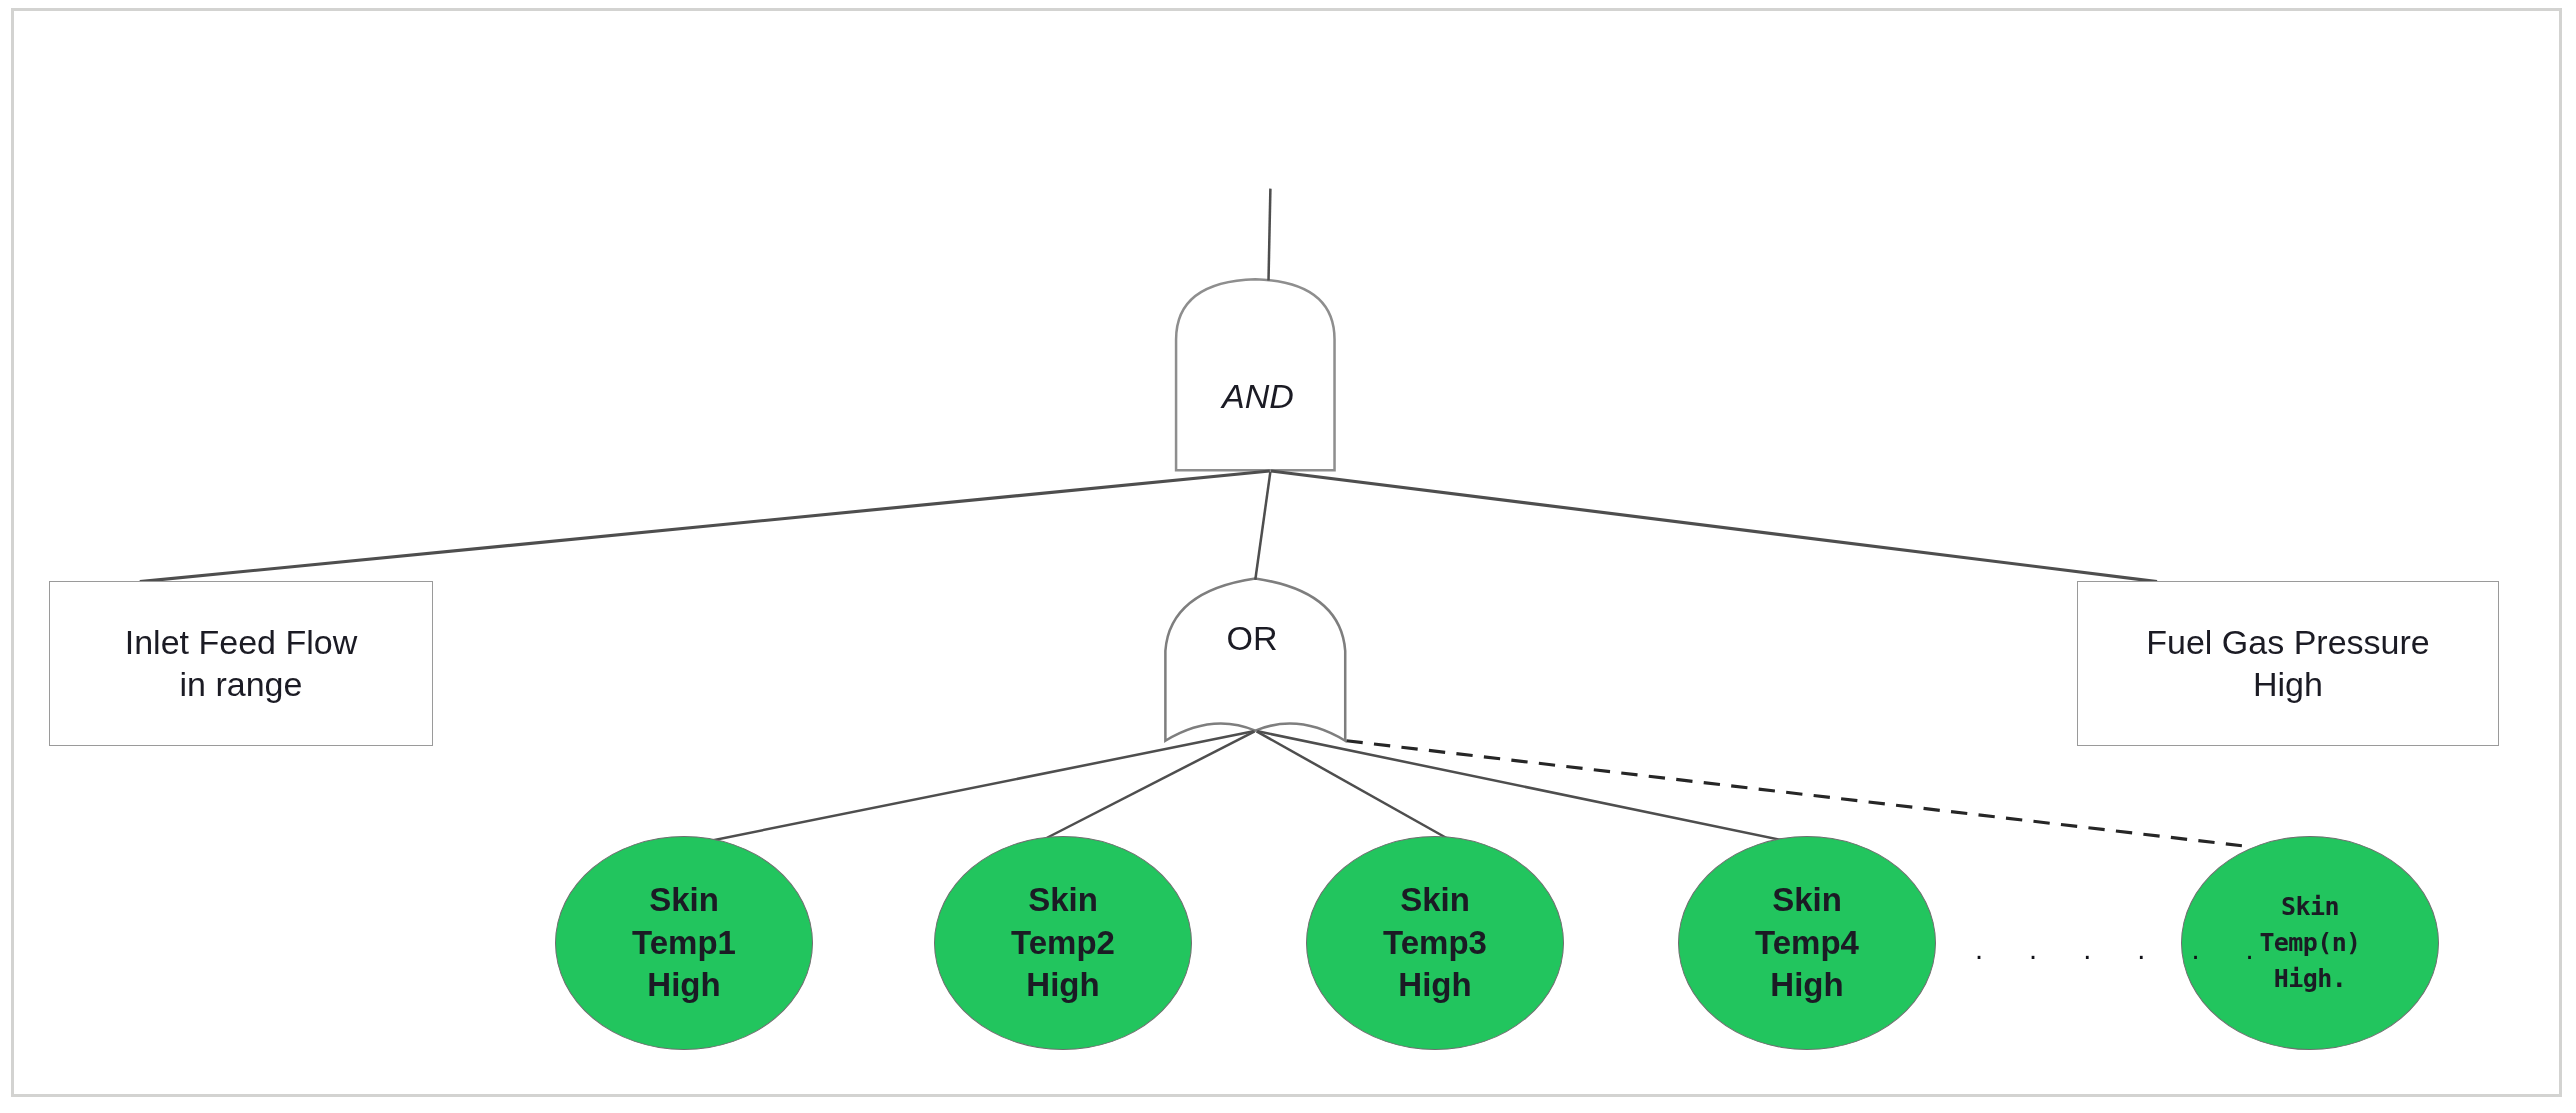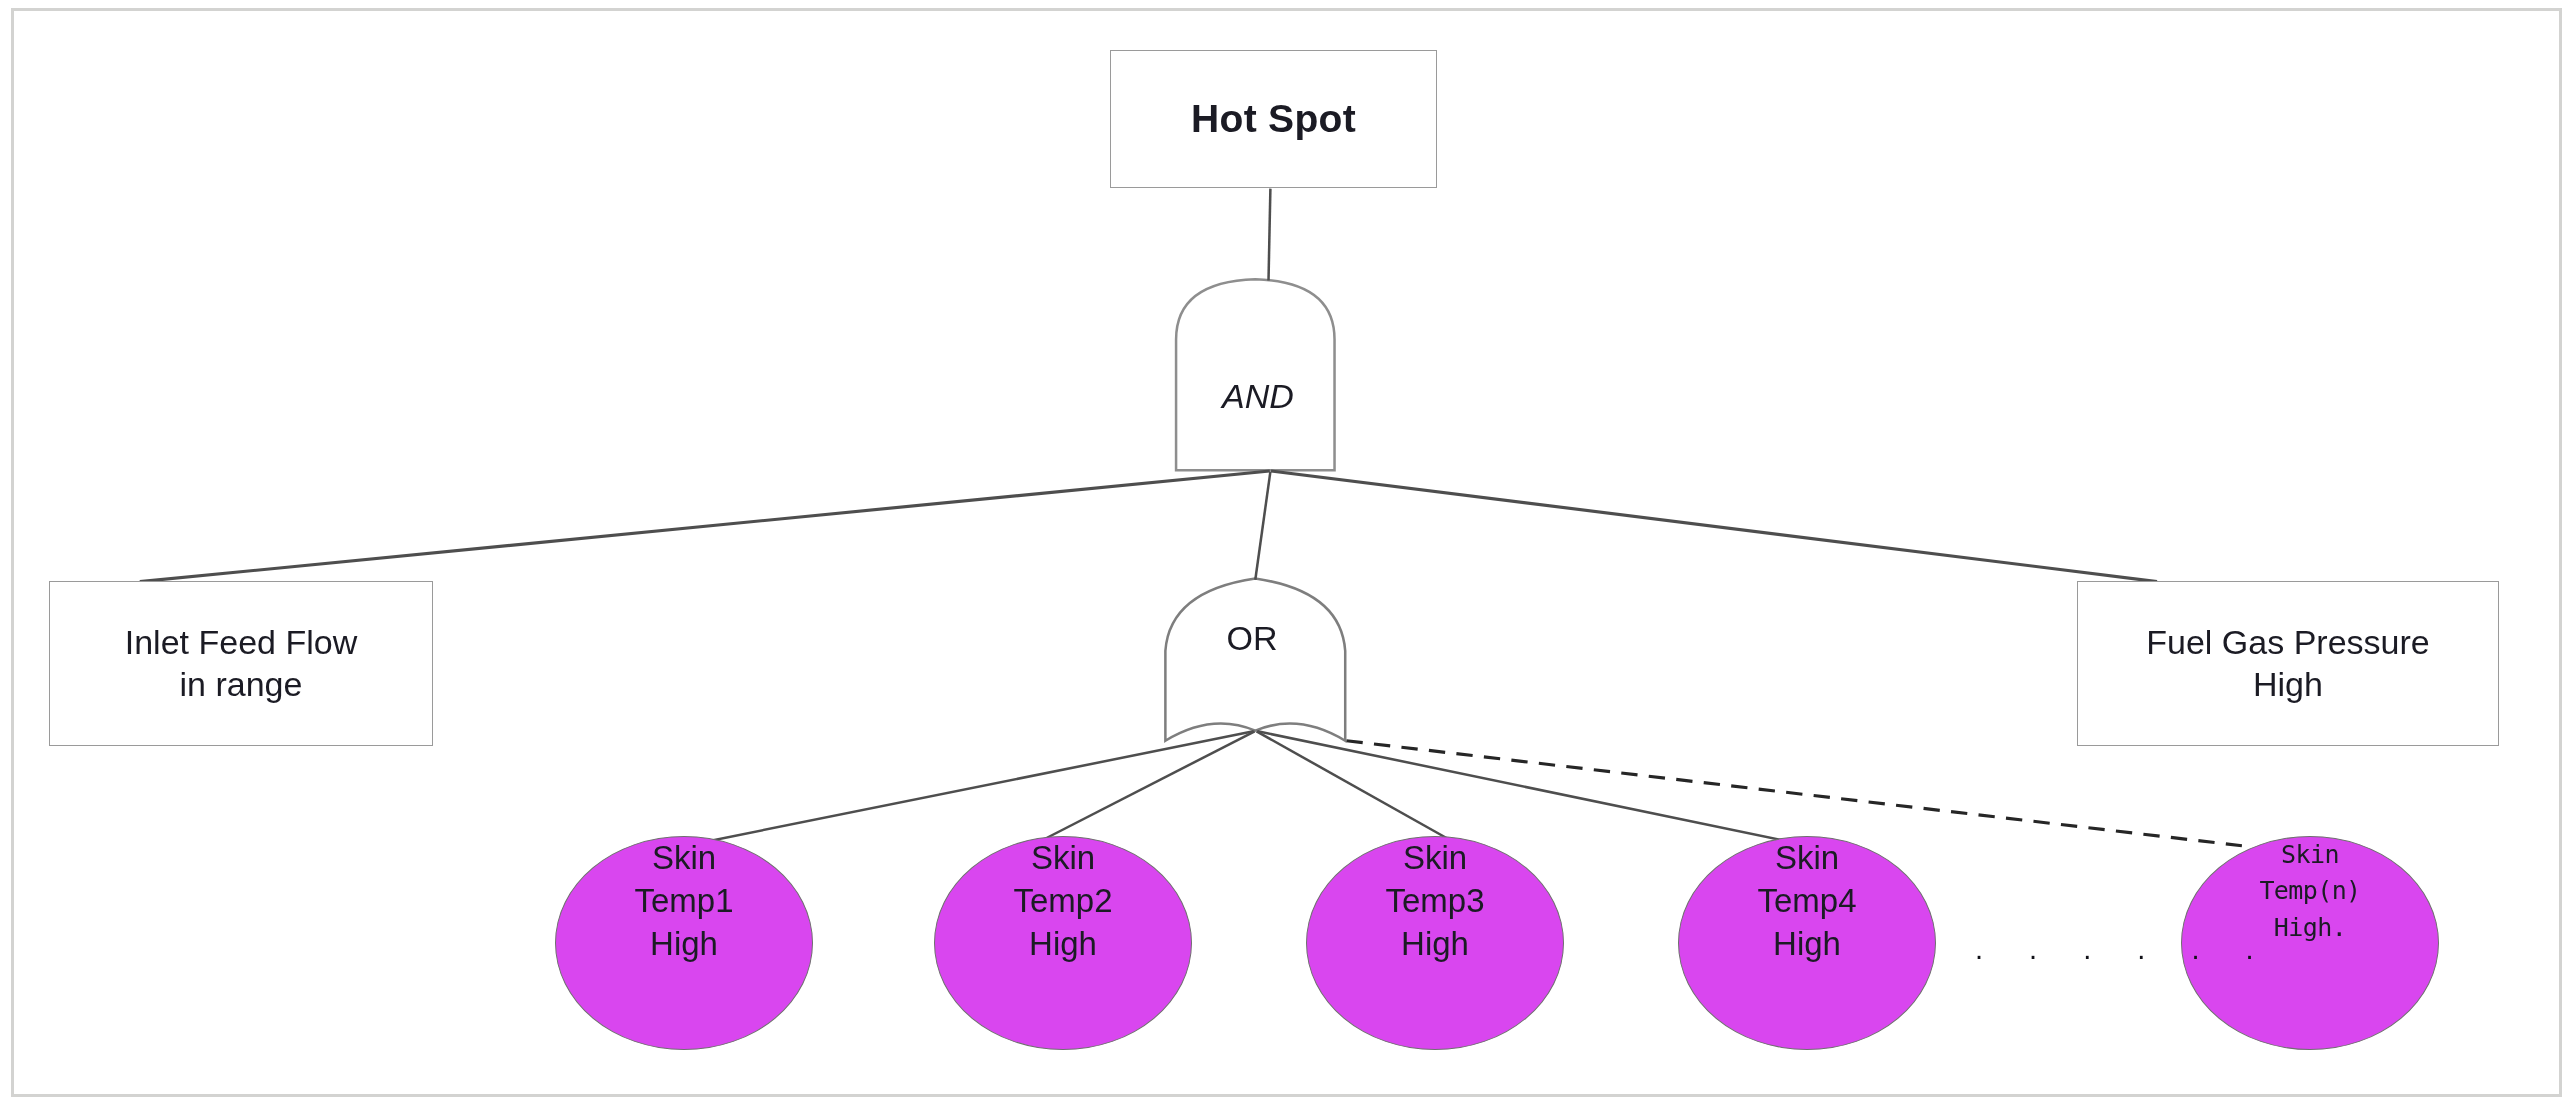--- a/index.html
+++ b/index.html
@@ -21,22 +21,22 @@
 
   #right-event{left:2077px;top:581px;width:422px;height:165px;}
   #right-event .txt{font-size:34px;}
 
   .gatelabel{position:absolute;color:#1b1b24;font-size:34px;text-align:center;
              pointer-events:none;white-space:nowrap;}
   #and-label{left:1176px;top:377px;width:164px;font-style:italic;}
   #or-label{left:1170px;top:619px;width:164px;}
 
   .circlenode{position:absolute;box-sizing:border-box;border:1.9px solid #6f6f6f;border-radius:50%;
-              background:#d946ef;display:flex;align-items:flex-start;justify-content:center;
-              text-align:center;color:#1b1b24;}
+              background:#22c55e;display:flex;align-items:center;justify-content:center;
+              text-align:center;color:#1b1b24;font-weight:bold;}
   .circlenode .txt{line-height:1.30;white-space:pre-line;font-size:33px;}
   .circlenode.small .txt{font-size:25px;line-height:1.45;
               font-family:"DejaVu Sans Mono","Liberation Mono",monospace;
               font-stretch:condensed;letter-spacing:-0.6px;}
 
   #leaf-1{left:555px;top:836px;width:258px;height:214px;}
   #leaf-2{left:934px;top:836px;width:258px;height:214px;}
   #leaf-3{left:1306px;top:836px;width:258px;height:214px;}
   #leaf-4{left:1678px;top:836px;width:258px;height:214px;}
   #leaf-n{left:2181px;top:836px;width:258px;height:214px;}
@@ -67,23 +67,20 @@
     <line x1="2020" y1="750" x2="1996" y2="922" stroke="#4e4e4e" stroke-width="4"></line>
 
     <line x1="1993" y1="1163" x2="1055" y2="1352" stroke="#4e4e4e" stroke-width="4"></line>
     <line x1="1995" y1="1163" x2="1640" y2="1345" stroke="#4e4e4e" stroke-width="4"></line>
     <line x1="1998" y1="1163" x2="2322" y2="1345" stroke="#4e4e4e" stroke-width="4"></line>
     <line x1="2000" y1="1163" x2="2910" y2="1352" stroke="#4e4e4e" stroke-width="4"></line>
 
     <line x1="2141" y1="1178" x2="3565" y2="1345" stroke="#262626" stroke-width="5" stroke-dasharray="26 18"></line>
   </svg>
 
-  <div class="nodebox" id="top-event">
-    <span class="txt">Hot Spot</span>
-  </div>
 
   <div class="gatelabel" id="and-label">AND</div>
   <div class="gatelabel" id="or-label">OR</div>
 
   <div class="nodebox" id="left-event">
     <span class="txt">Inlet Feed Flow
 in range</span>
   </div>
 
   <div class="nodebox" id="right-event">

